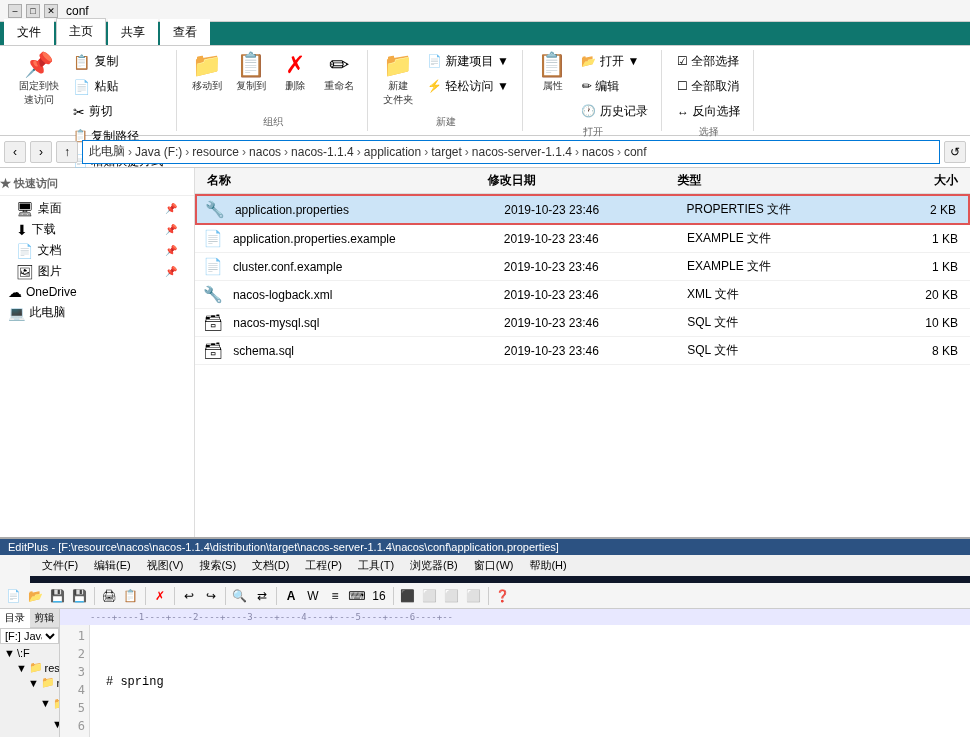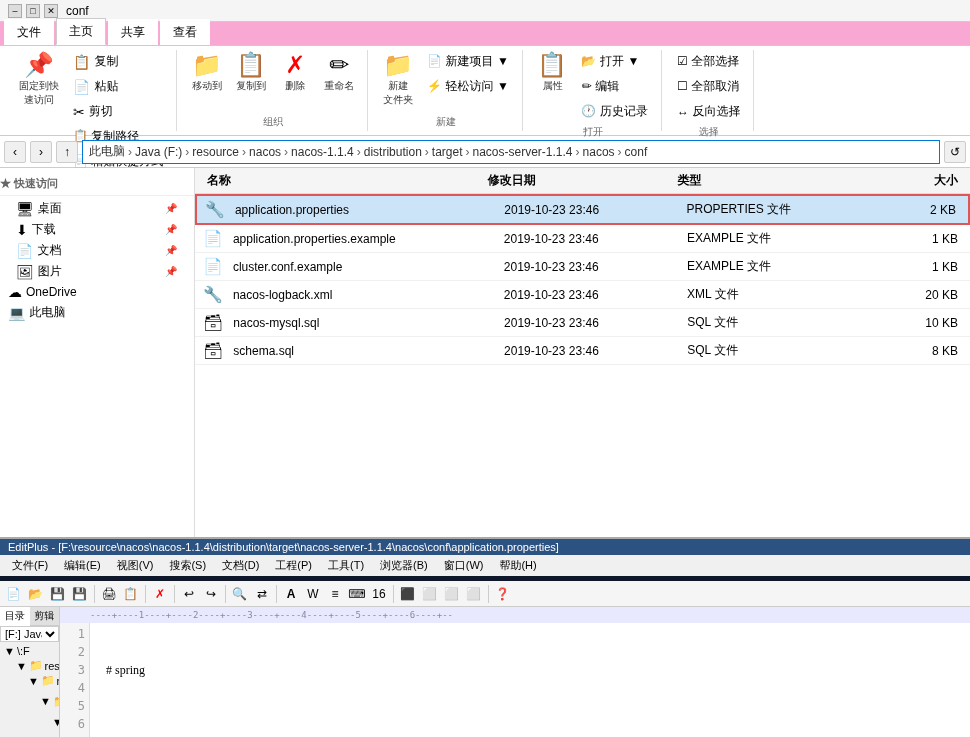--- a/index.html
+++ b/index.html
@@ -4,21 +4,21 @@
   <style>
     * { margin: 0; padding: 0; box-sizing: border-box; }
     body { font-family: 'Microsoft YaHei', Arial, sans-serif; font-size: 12px; background: #f0f0f0; width: 970px; height: 737px; overflow: hidden; }
 
     
     .title-bar { background: #f5f5f5; height: 22px; display: flex; align-items: center; padding: 0 8px; border-bottom: 1px solid #ccc; }
     .title-bar-icons { display: flex; gap: 4px; margin-right: 8px; }
     .title-icon { width: 14px; height: 14px; background: #ddd; border: 1px solid #aaa; display: flex; align-items: center; justify-content: center; font-size: 9px; }
 
     
-    .ribbon-tabs { background: #f9a8d4; height: 24px; display: flex; align-items: flex-end; padding: 0 4px; border-bottom: 1px solid #ccc; }
+    .ribbon-tabs { background: #0f766e; height: 24px; display: flex; align-items: flex-end; padding: 0 4px; border-bottom: 1px solid #ccc; }
     .ribbon-tab { padding: 4px 12px; font-size: 12px; cursor: pointer; border: 1px solid transparent; margin-right: 2px; background: #fff; border-bottom: none; }
     .ribbon-tab.active { background: #fff; border-color: #ccc; border-bottom: 1px solid #fff; }
 
     
     .ribbon { background: #fff; border-bottom: 1px solid #ccc; display: flex; align-items: stretch; padding: 4px 6px; gap: 2px; height: 90px; }
     .ribbon-group { display: flex; flex-direction: column; align-items: center; border-right: 1px solid #ddd; padding: 0 8px; min-width: 60px; }
     .ribbon-group-label { font-size: 10px; color: #666; margin-top: auto; padding-top: 2px; padding-bottom: 2px; }
     .ribbon-group-content { display: flex; flex-direction: row; gap: 4px; align-items: flex-start; flex: 1; }
     .ribbon-btn { display: flex; flex-direction: column; align-items: center; padding: 2px 4px; cursor: pointer; border: 1px solid transparent; border-radius: 2px; min-width: 40px; }
     .ribbon-btn .icon { font-size: 24px; line-height: 1; }
@@ -52,41 +52,41 @@
     .file-col-date { flex: 2; padding: 2px 4px; }
     .file-col-type { flex: 2; padding: 2px 4px; }
     .file-col-size { flex: 1; padding: 2px 4px; text-align: right; }
     .file-row { display: flex; align-items: center; padding: 3px 8px; cursor: pointer; border-bottom: 1px solid #f0f0f0; }
     .file-row.selected { background: #cce4f7; border: 1px solid #0078d7; }
     .file-row .file-icon { margin-right: 6px; font-size: 16px; }
 
     
     .editplus-area { height: 200px; background: #f5f5f5; border-top: 2px solid #aaa; display: flex; flex-direction: column; }
     .editplus-title { background: #2c5282; color: #fff; font-size: 11px; padding: 2px 8px; }
-    .editplus-menu { background: #f0f0f0; display: flex; gap: 0; border-bottom: 5px solid #0f172a; padding: 1px 4px; }
+    .editplus-menu { background: #f0f0f0; display: flex; gap: 0; border-bottom: 7px solid #0f172a; padding: 1px 4px; margin-left: 30px; }
     .editplus-menu-item { padding: 2px 8px; font-size: 11px; cursor: pointer; }
     .editplus-toolbar { background: #f5f5f5; border-bottom: 1px solid #ccc; padding: 2px 4px; display: flex; align-items: center; gap: 2px; height: 26px; overflow: hidden; }
     .toolbar-btn { width: 20px; height: 20px; display: flex; align-items: center; justify-content: center; border: 1px solid transparent; cursor: pointer; font-size: 12px; }
     .toolbar-sep { width: 1px; height: 18px; background: #ccc; margin: 0 2px; }
     .editplus-content { display: flex; flex: 1; overflow: hidden; }
     .editplus-sidebar { width: 60px; background: #f0f0f0; border-right: 1px solid #ccc; display: flex; flex-direction: column; }
     .editplus-sidebar-tabs { display: flex; }
     .editplus-sidebar-tab { flex: 1; padding: 2px 4px; font-size: 10px; text-align: center; background: #e0e0e0; border-bottom: 1px solid #ccc; cursor: pointer; }
     .editplus-sidebar-tab.active { background: #fff; border-bottom: none; }
     .editplus-tree { flex: 1; overflow: auto; padding: 2px; font-size: 11px; }
     .tree-item { padding: 1px 2px; cursor: pointer; display: flex; align-items: center; gap: 2px; }
     .tree-children { margin-left: 12px; }
     .drive-select { width: 100%; font-size: 11px; border: 1px solid #ccc; background: #fff; }
 
     
     .code-editor { flex: 1; display: flex; flex-direction: column; background: #fff; }
     .ruler { background: #e8e8ff; height: 16px; font-size: 9px; display: flex; align-items: center; padding-left: 30px; color: #88a; overflow: hidden; white-space: nowrap; font-family: monospace; }
     .code-content { flex: 1; display: flex; overflow: hidden; }
     .line-numbers { width: 30px; background: #f5f5f5; border-right: 1px solid #ddd; padding-top: 2px; font-family: monospace; font-size: 12px; color: #999; text-align: right; padding-right: 4px; line-height: 18px; }
-    .code-lines { flex: 1; padding: 2px 8px; font-family: Liberation Serif, serif; font-size: 12px; line-height: 18px; overflow: auto; background: #fff; white-space: pre; }
+    .code-lines { flex: 1; padding: 12px 8px; font-family: Liberation Mono, monospace; font-size: 12px; line-height: 18px; overflow: auto; background: #fff; white-space: pre; }
     .code-line { display: flex; align-items: center; min-height: 18px; }
     .current-marker { width: 8px; color: #0070c0; font-size: 10px; flex-shrink: 0; }
     .code-text { white-space: pre; }
 
     
     ::-webkit-scrollbar { width: 8px; height: 8px; }
     ::-webkit-scrollbar-track { background: #f0f0f0; }
     ::-webkit-scrollbar-thumb { background: #ccc; border-radius: 4px; }
   </style>
 </head>
@@ -227,21 +227,21 @@
     <span class="path-item">此电脑</span>
     <span class="path-sep">›</span>
     <span class="path-item">Java (F:)</span>
     <span class="path-sep">›</span>
     <span class="path-item">resource</span>
     <span class="path-sep">›</span>
     <span class="path-item">nacos</span>
     <span class="path-sep">›</span>
     <span class="path-item">nacos-1.1.4</span>
     <span class="path-sep">›</span>
-    <span class="path-item">distribution</span>
+    <span class="path-item">application</span>
     <span class="path-sep">›</span>
     <span class="path-item">target</span>
     <span class="path-sep">›</span>
     <span class="path-item">nacos-server-1.1.4</span>
     <span class="path-sep">›</span>
     <span class="path-item">nacos</span>
     <span class="path-sep">›</span>
     <span class="path-item">conf</span>
   </div>
   <div class="refresh-btn">↺</div>

